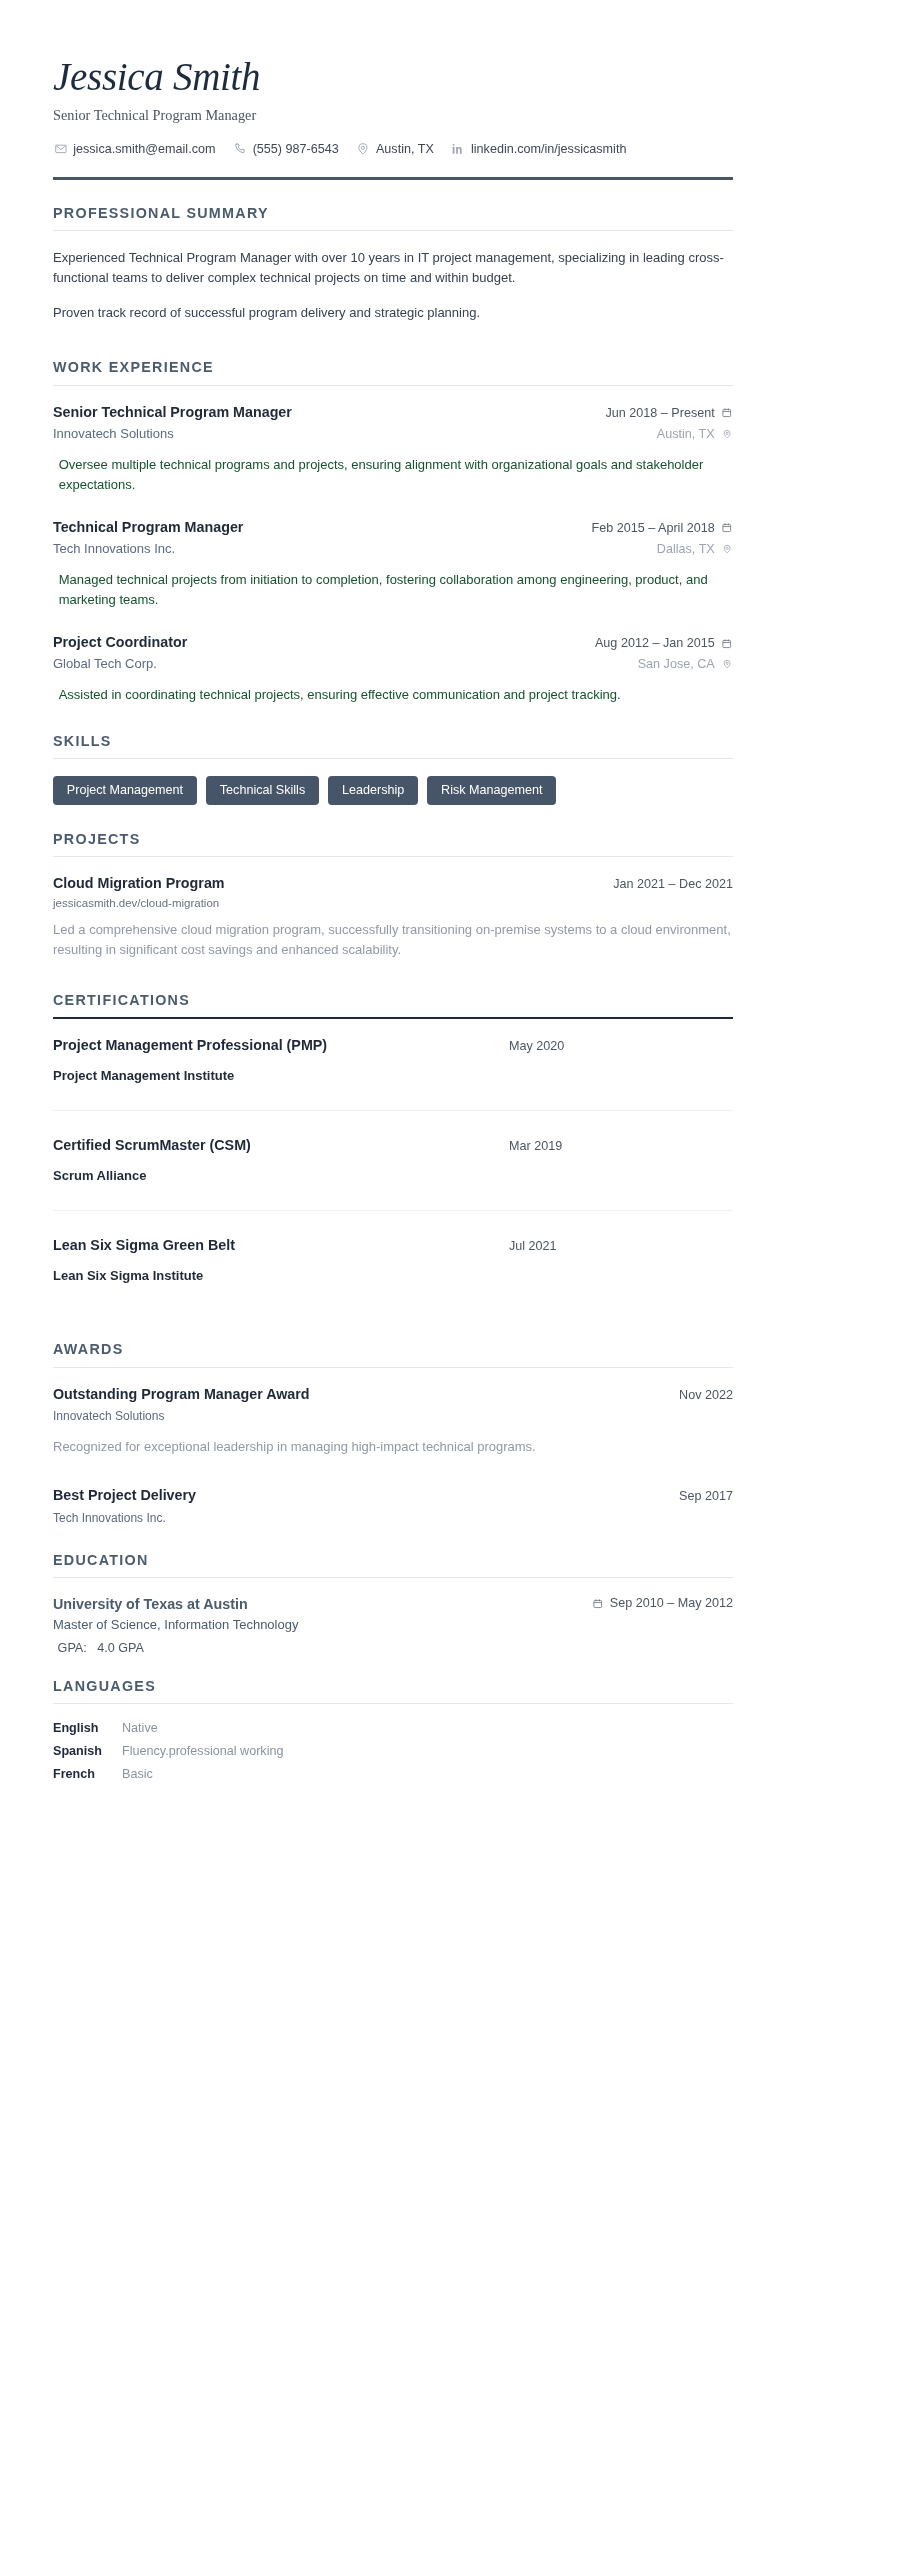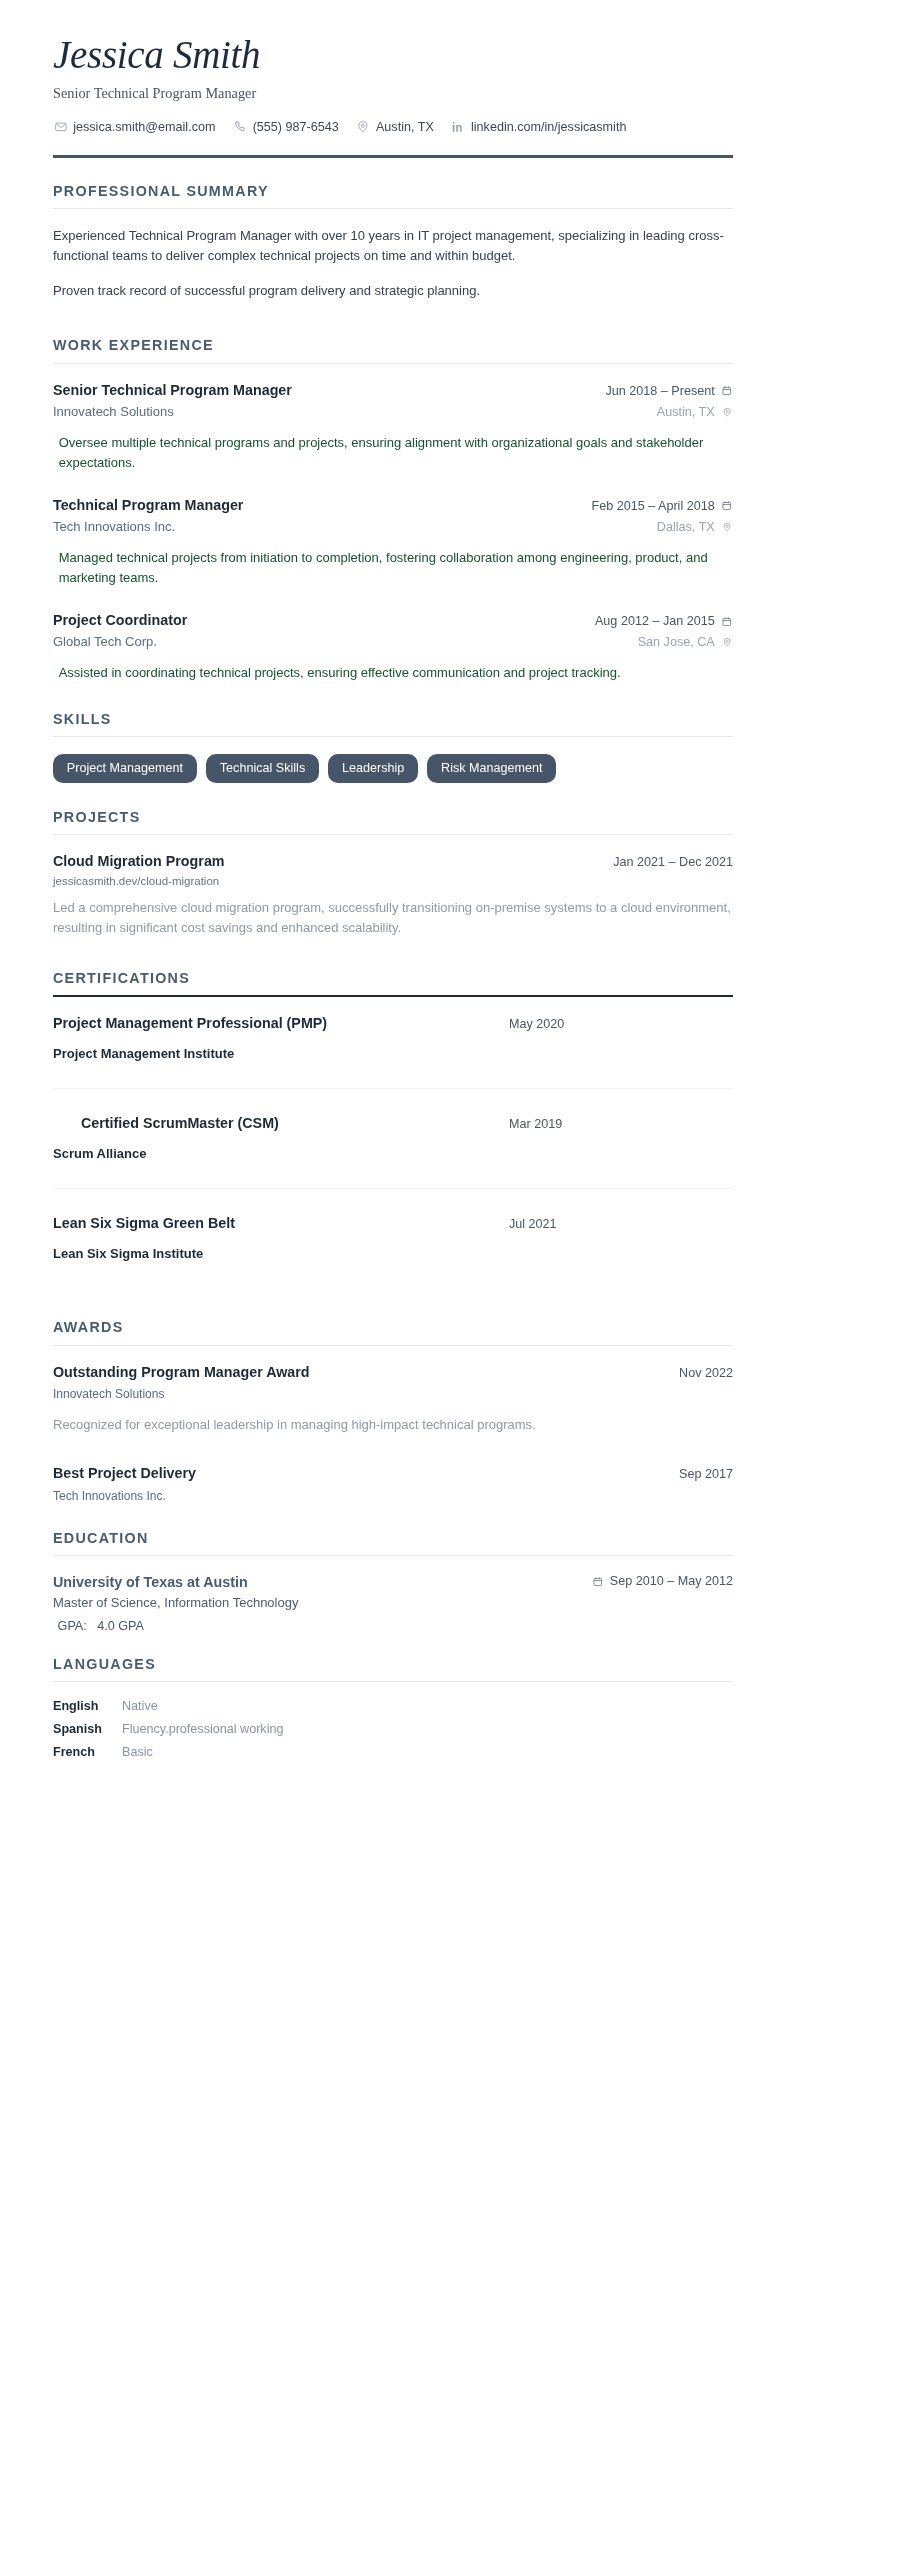--- a/index.html
+++ b/index.html
@@ -12,21 +12,21 @@
     width: 911px;
     min-height: 2576px;
     font-family: "Liberation Sans", sans-serif;
     color: #374151;
     -webkit-font-smoothing: antialiased;
   }
   .page {
     width: 786px;
     min-height: 2576px;
     background: #ffffff;
-    padding: 35px 53px 0 53px;
+    padding: 57px 53px 0 53px;
   }
 
   
   .hdr-name {
     font-family: "Liberation Serif", serif;
     font-style: italic;
     font-weight: 400;
     font-size: 39px;
     line-height: 1.05;
     color: #1e2b3c;
@@ -171,21 +171,21 @@
   .award-entry { margin-bottom: 29px; }
   .award-entry .entry-sub { font-size: 12px; color: #5b6b80; margin-top: 3.4px; }
 
   
   .chips { display: flex; flex-wrap: wrap; gap: 9.2px; margin-bottom: 8px; }
   .chip {
     background: #475569;
     color: #ffffff;
     font-size: 12.6px;
     padding: 7.5px 13.8px;
-    border-radius: 10px;
+    border-radius: 4px;
     line-height: 1.1;
     white-space: nowrap;
   }
 
   
   .proj-link {
     font-size: 11.5px;
     color: #6b7280;
     margin-top: 2.9px;
   }
@@ -413,21 +413,21 @@
     <div class="cert-entry">
       <div class="entry-row" style="justify-content:flex-start;">
         <div class="entry-title" style="flex:1;">Project Management Professional (PMP)</div>
         <div class="cert-date">May 2020</div>
       </div>
       <div class="entry-sub">Project Management Institute</div>
     </div>
 
     <div class="cert-entry">
       <div class="entry-row" style="justify-content:flex-start;">
-        <div class="entry-title" style="flex:1;margin-left:28px;">Certified ScrumMaster (CSM)</div>
+        <div class="entry-title" style="flex:1;">Certified ScrumMaster (CSM)</div>
         <div class="cert-date">Mar 2019</div>
       </div>
       <div class="entry-sub">Scrum Alliance</div>
     </div>
 
     <div class="cert-entry">
       <div class="entry-row" style="justify-content:flex-start;">
         <div class="entry-title" style="flex:1;">Lean Six Sigma Green Belt</div>
         <div class="cert-date">Jul 2021</div>
       </div>

